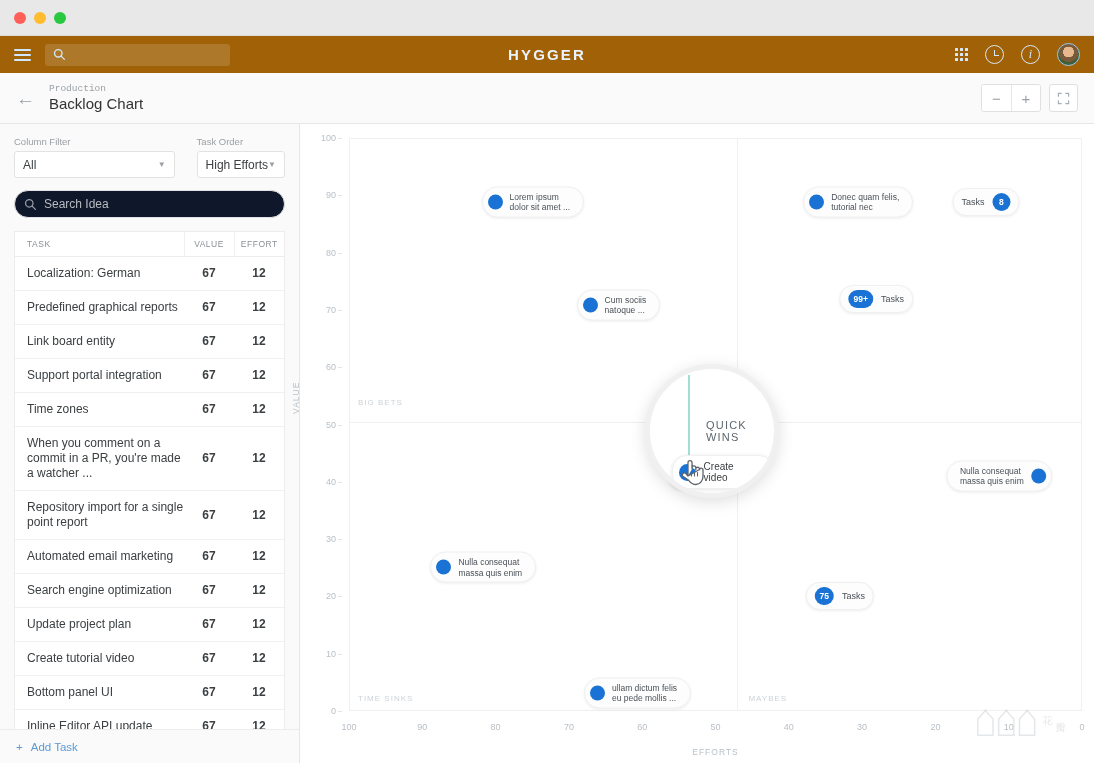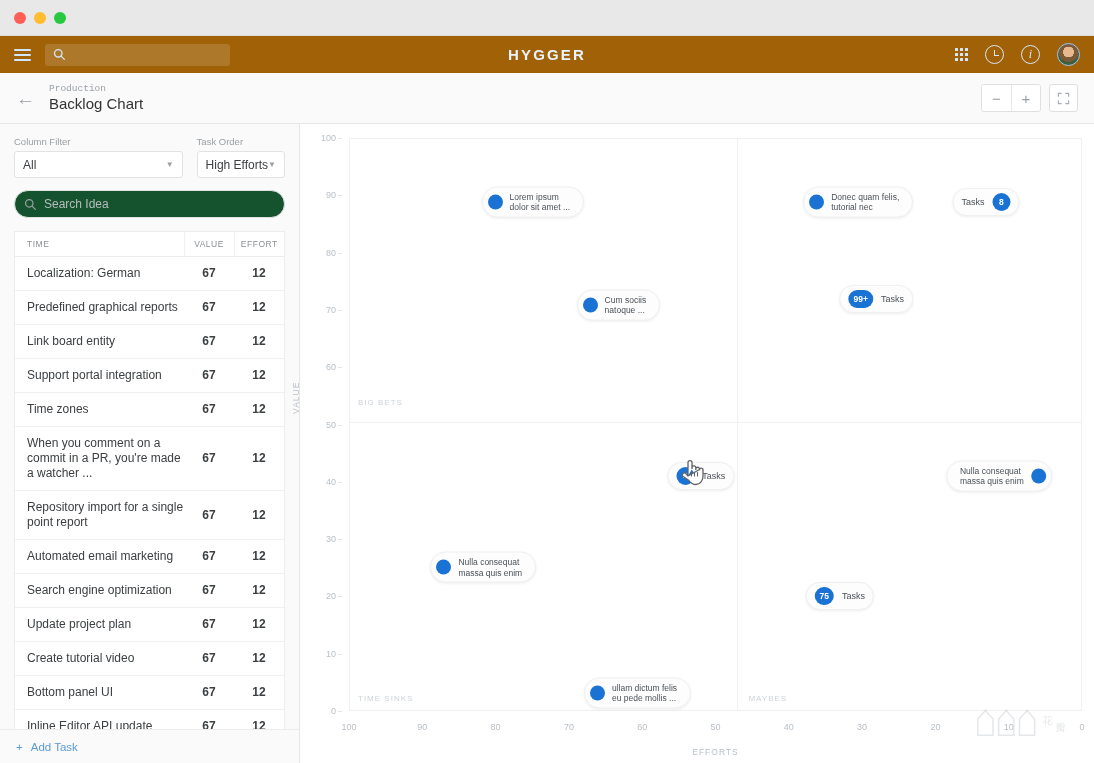--- a/index.html
+++ b/index.html
@@ -76,31 +76,31 @@
   }
 
   
   .body-split { display: flex; height: 639px; }
 
   
   .sidebar {
     width: 300px; background: #fafafa; border-right: 1px solid #e6e6e6;
     position: relative; display: flex; flex-direction: column;
   }
-  .filter-row { display: flex; padding: 12px 14px 0 14px; gap: 14px; }
+  .filter-row { display: flex; padding: 12px 14px 0 14px; gap: 22px; }
   .filter-field.wide { flex: 1; }
   .filter-label { font-size: 9.5px; color: #9aa0a6; margin-bottom: 4px; }
   .select-box {
     height: 27px; background: #fff; border: 1px solid #e2e2e2; border-radius: 3px;
     display: flex; align-items: center; padding: 0 8px; font-size: 12px; color: #3c4043;
     cursor: pointer;
   }
   .select-box .caret { margin-left: auto; color: #9aa0a6; font-size: 8px; }
   .search-idea {
-    margin: 12px 14px 0 14px; height: 28px; background: #14532d;
+    margin: 12px 14px 0 14px; height: 28px; background: #0f172a;
     border: 1px solid #e2e2e2; border-radius: 14px; display: flex; align-items: center;
     padding: 0 9px; gap: 7px;
   }
   .search-idea .ph { font-size: 12px; color: #b9bdc1; }
   .tbl-wrap { margin: 13px 14px 0 14px; background: #fff; border: 1px solid #ececec; flex: 1; overflow: hidden; }
   table { width: 100%; border-collapse: collapse; }
   th {
     font-size: 8.5px; color: #8a9096; font-weight: normal; letter-spacing: 0.5px;
     text-align: left; padding: 7px 0 7px 12px; border-bottom: 1px solid #ececec;
   }
@@ -278,21 +278,21 @@
         <circle cx="6.5" cy="6.5" r="4.6" fill="none" stroke="#9aa0a6" stroke-width="1.5"></circle>
         <line x1="10" y1="10" x2="14" y2="14" stroke="#9aa0a6" stroke-width="1.5" stroke-linecap="round"></line>
       </svg>
       <span class="ph">Search Idea</span>
     </div>
 
     <div class="tbl-wrap">
       <table>
         <thead>
           <tr>
-            <th>TIME</th>
+            <th>TASK</th>
             <th class="num">VALUE</th>
             <th class="num">EFFORT</th>
           </tr>
         </thead>
         <tbody id="task-rows">
             <tr>
               <td>Localization: German</td>
               <td class="num">67</td>
               <td class="num">12</td>
             </tr>
@@ -472,20 +472,28 @@
           <div class="xtick" style="left: 50%;">50</div>
           <div class="xtick" style="left: 60%;">40</div>
           <div class="xtick" style="left: 70%;">30</div>
           <div class="xtick" style="left: 80%;">20</div>
           <div class="xtick" style="left: 90%;">10</div>
           <div class="xtick" style="left: 100%;">0</div>
         </div>
     </div>
     <div class="axis-title-x">EFFORTS</div>
 
+    <div class="magnifier" style="left:345px; top:240px;">
+      <div class="mag-vline"></div>
+      <div class="mag-quick">QUICK WINS</div>
+      <div class="mag-card">
+        <span class="bubble"></span>
+        <span class="txt">Create video</span>
+      </div>
+    </div>
 
     <svg class="cursor-hand" style="left:380px; top:333px;" viewBox="0 0 24 30">
       <path d="M8 19V5.6a2 2 0 0 1 4 0V12m0-1.2a1.9 1.9 0 0 1 3.8 0V13m0-1.3a1.9 1.9 0 0 1 3.7 0v1.6m0-.8a1.8 1.8 0 0 1 3.5 0V19c0 4.5-2.6 8.5-7 8.5-3.8 0-5.3-1.5-7.3-4.2L2.8 19.2c-.8-1.1-.4-2.3.6-2.9 1-.6 2.2-.2 2.9.7L8 19z" fill="#ffffff" stroke="#5e6368" stroke-width="1.3" stroke-linejoin="round"></path>
       <line x1="11.5" y1="15.5" x2="11.5" y2="19" stroke="#5e6368" stroke-width="1.1" stroke-linecap="round"></line>
       <line x1="14.5" y1="15.5" x2="14.5" y2="19" stroke="#5e6368" stroke-width="1.1" stroke-linecap="round"></line>
       <line x1="17.5" y1="15.5" x2="17.5" y2="19" stroke="#5e6368" stroke-width="1.1" stroke-linecap="round"></line>
     </svg>
 
     <svg class="watermark" viewBox="0 0 120 38">
       <g fill="none" stroke="#cfd4d8" stroke-width="1.6">

